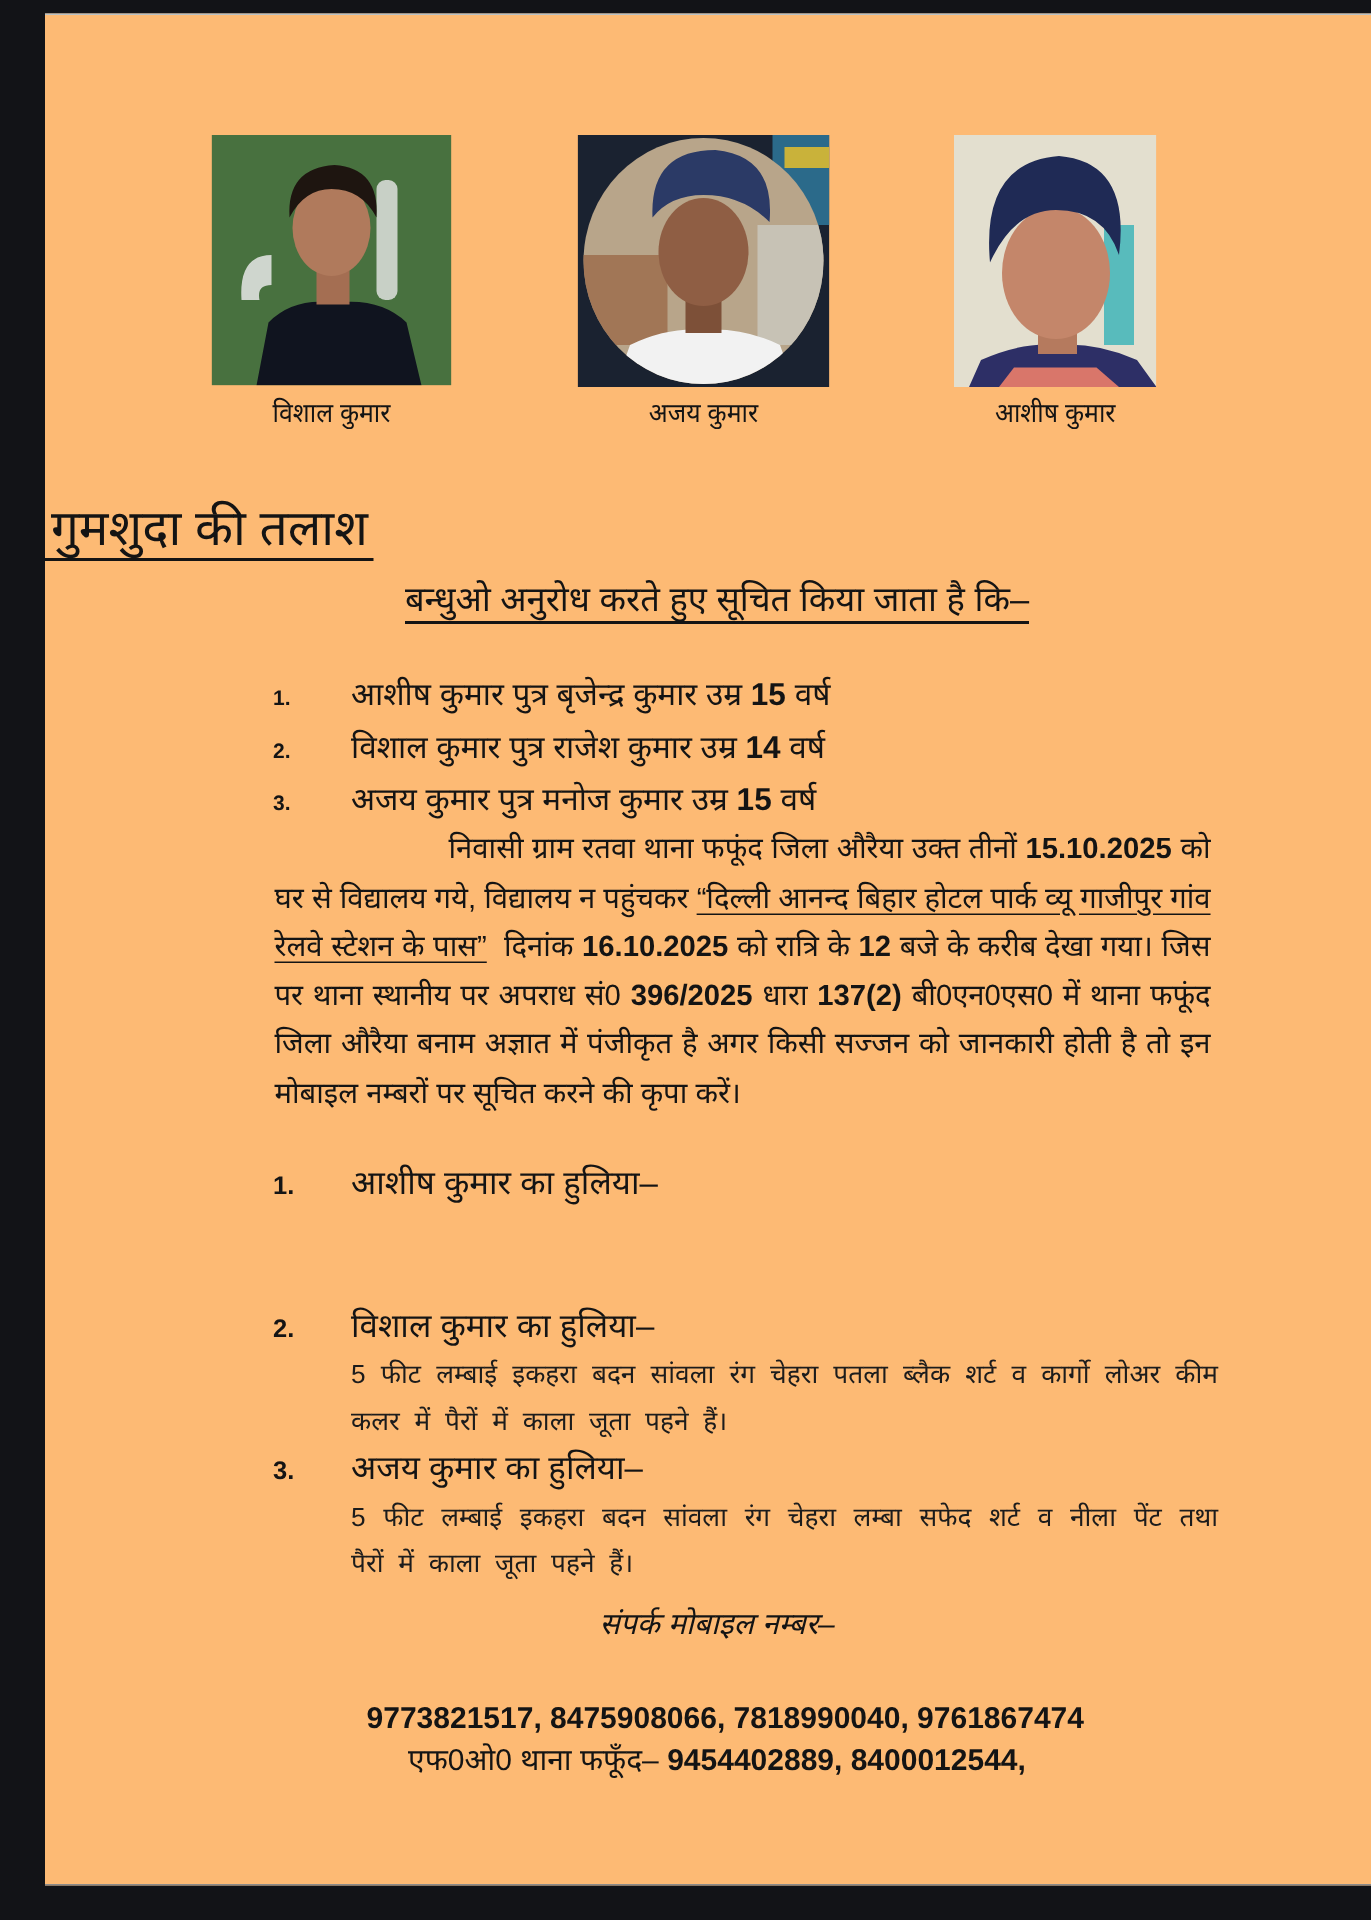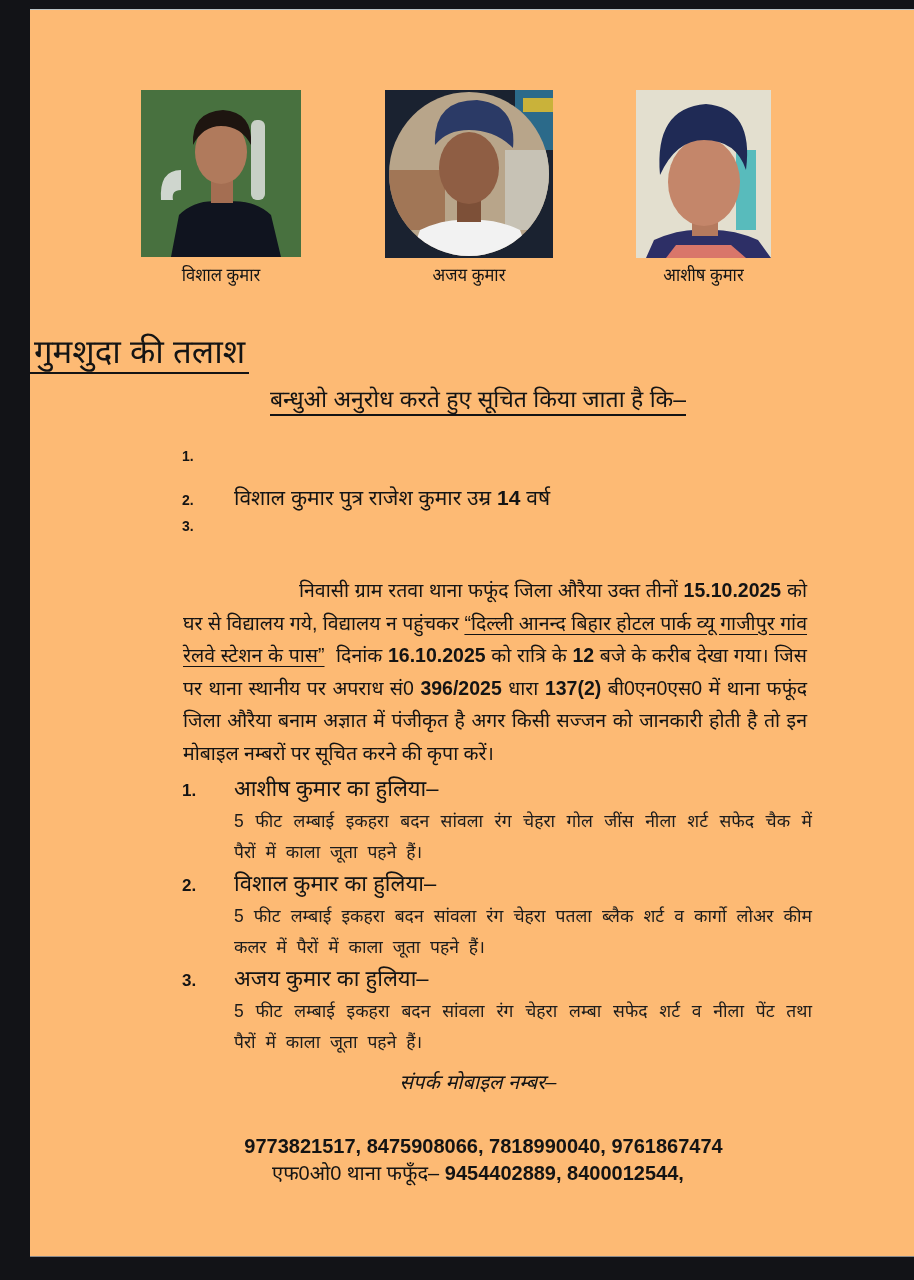--- a/index.html
+++ b/index.html
@@ -73,21 +73,20 @@
     }
     
     .body-para {
       position: absolute;
       left: 153px; top: 540px;
       width: 624px;
       font-size: 19.5px;
       line-height: 32.5px;
       text-align: justify;
       text-align-last: left;
-      margin-top: 24px;
     }
     .body-para .indent { display: inline-block; width: 116px; }
     .body-para .u { text-decoration: underline; text-underline-offset: 4px; }
     .body-para .num-b { font-weight: bold; }
     
     .desc-block {
       position: absolute;
       left: 152px;
       width: 630px;
     }
@@ -185,31 +184,41 @@
   <div class="title">
     <span>गुमशुदा की तलाश</span>
   </div>
   <div class="subtitle">
     <span>बन्धुओ अनुरोध करते हुए सूचित किया जाता है कि–</span>
   </div>
 
   <div class="person-list">
     <div class="person-row">
       <span class="num">1.</span>
+      <span>
+        <span>आशीष कुमार पुत्र बृजेन्द्र कुमार उम्र</span>
+        <b>15</b>
+        <span>वर्ष</span>
+      </span>
     </div>
     <div class="person-row">
       <span class="num">2.</span>
       <span>
         <span>विशाल कुमार पुत्र राजेश कुमार उम्र</span>
         <b>14</b>
         <span>वर्ष</span>
       </span>
     </div>
     <div class="person-row">
       <span class="num">3.</span>
+      <span>
+        <span>अजय कुमार पुत्र मनोज कुमार उम्र</span>
+        <b>15</b>
+        <span>वर्ष</span>
+      </span>
     </div>
   </div>
 
   <div class="body-para">
     <span class="indent"></span><span>निवासी ग्राम रतवा थाना फफूंद जिला औरैया उक्त तीनों</span>
     <b class="num-b">15.10.2025</b>
     <span>को घर से विद्यालय गये, विद्यालय न पहुंचकर</span>
     <span class="u">“दिल्ली आनन्द बिहार होटल पार्क व्यू गाजीपुर गांव रेलवे स्टेशन के पास”</span>
     &nbsp;<span>दिनांक</span>
     <b class="num-b">16.10.2025</b>
@@ -220,21 +229,20 @@
     <span>धारा</span>
     <b class="num-b">137(2)</b>
     <span>बी0एन0एस0 में थाना फफूंद जिला औरैया बनाम अज्ञात में पंजीकृत है अगर किसी सज्जन को जानकारी होती है तो इन मोबाइल नम्बरों पर सूचित करने की कृपा करें।</span>
   </div>
 
   <div class="desc-block" style="top:762px;">
     <div class="desc-head">
       <span class="num">1.</span>
       <span>आशीष कुमार का हुलिया–</span>
     </div>
-    <div class="desc-text">5 फीट लम्बाई इकहरा बदन सांवला रंग चेहरा गोल जींस नीला शर्ट सफेद चैक में पैरों में काला जूता पहने हैं।</div>
   </div>
 
   <div class="desc-block" style="top:857px;">
     <div class="desc-head">
       <span class="num">2.</span>
       <span>विशाल कुमार का हुलिया–</span>
     </div>
     <div class="desc-text">5 फीट लम्बाई इकहरा बदन सांवला रंग चेहरा पतला ब्लैक शर्ट व कार्गो लोअर कीम कलर में पैरों में काला जूता पहने हैं।</div>
   </div>
 

